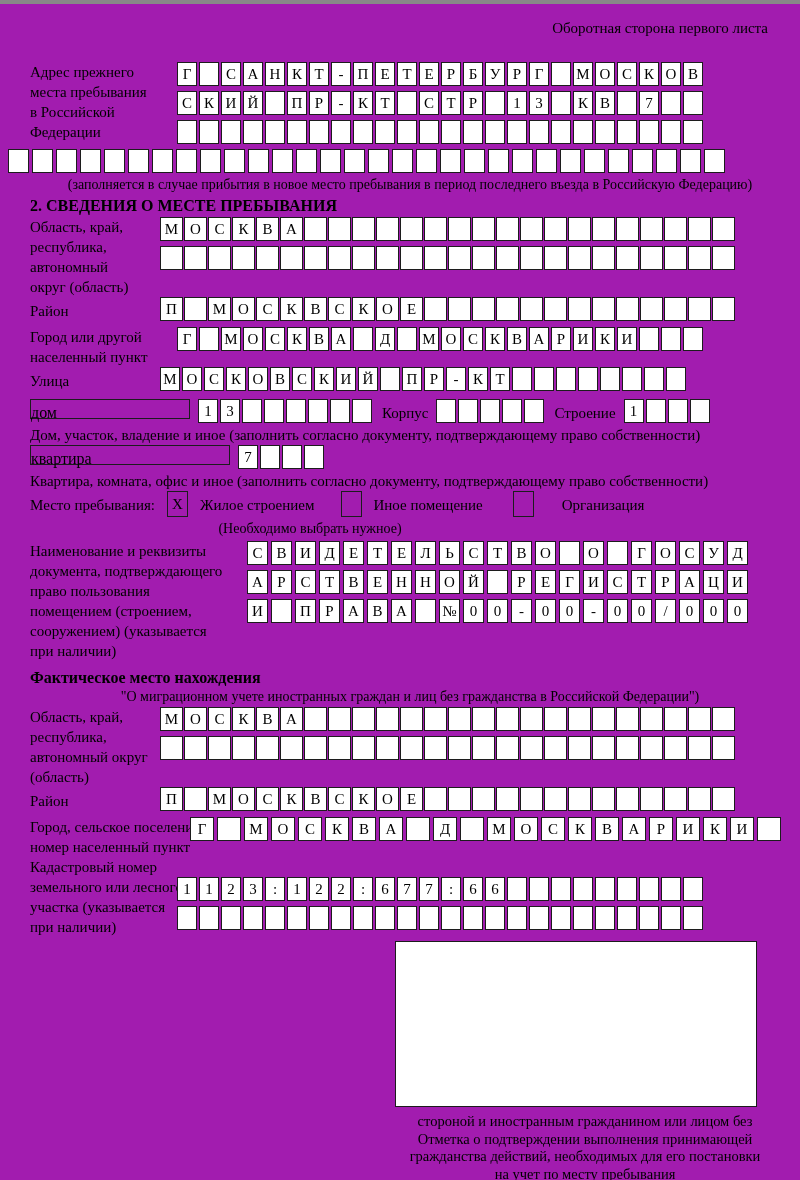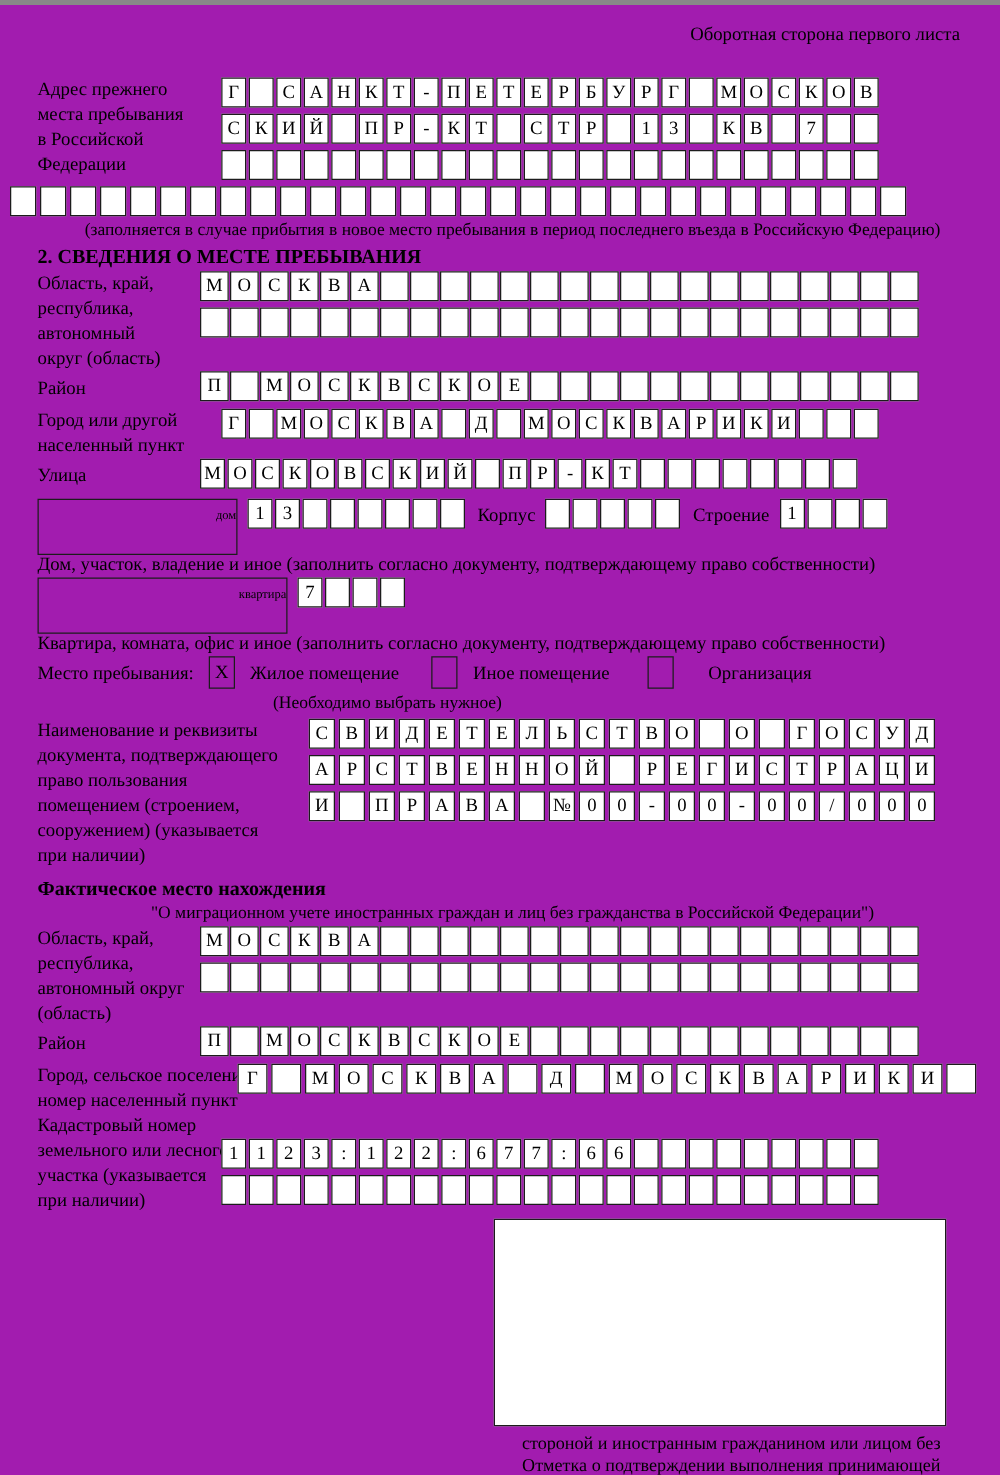--- a/index.html
+++ b/index.html
@@ -35,22 +35,22 @@
   .wide  .cell { width: 24px; margin-right: 3px; }
   .w30   .cell { width: 21px; margin-right: 3px; }
 
   .note { font-size: 14px; line-height: 16px; }
   .center { text-align: center; }
   .sec-title { font-weight: bold; font-size: 16px; text-align: left; margin: 4px 0 2px 0; }
 
   .box-label {
     display: inline-block;
     border: 1.6px solid #1c1c1c;
-    height: 45px; line-height: 25px;
-    text-align: right; font-size: 10px;
+    height: 20px; line-height: 25px;
+    text-align: left; font-size: 16px;
     vertical-align: top;
     margin-right: 8px;
   }
   .inline-label { font-size: 15px; line-height: 28px; display: inline-block; vertical-align: top; margin: 0 8px; }
   .checkbox {
     display: inline-block; width: 21px; height: 26px;
     border: 1.6px solid #1c1c1c;
     text-align: center; font-size: 15px; line-height: 24px;
     vertical-align: top;
   }
@@ -126,21 +126,21 @@
   <div class="note" style="font-size:15px">Дом, участок, владение и иное (заполнить согласно документу, подтверждающему право собственности)</div>
 
   <div class="mt2" style="white-space:nowrap">
     <span class="box-label" style="width:200px">квартира</span><span class="cellrow" style="display:inline-block"><span class="cell">7</span><span class="cell"></span><span class="cell"></span><span class="cell"></span></span>
   </div>
   <div class="note" style="font-size:15px">Квартира, комната, офис и иное (заполнить согласно документу, подтверждающему право собственности)</div>
 
   <div class="mt2" style="white-space:nowrap;height:30px">
     <span class="inline-label" style="margin-left:0">Место пребывания:</span>
     <span class="checkbox">X</span>
-    <span class="inline-label">Жилое помещение</span>
+    <span class="inline-label">Жилое строением</span>
     <span class="checkbox" style="margin-left:14px"></span>
     <span class="inline-label">Иное помещение</span>
     <span class="checkbox" style="margin-left:18px"></span>
     <span class="inline-label" style="margin-left:24px">Организация</span>
   </div>
   <div class="note" style="width:560px;text-align:center">(Необходимо выбрать нужное)</div>
 
   <div class="flexrow mt4">
     <div class="label-col" style="width:217px">
       <div>Наименование и реквизиты</div>

